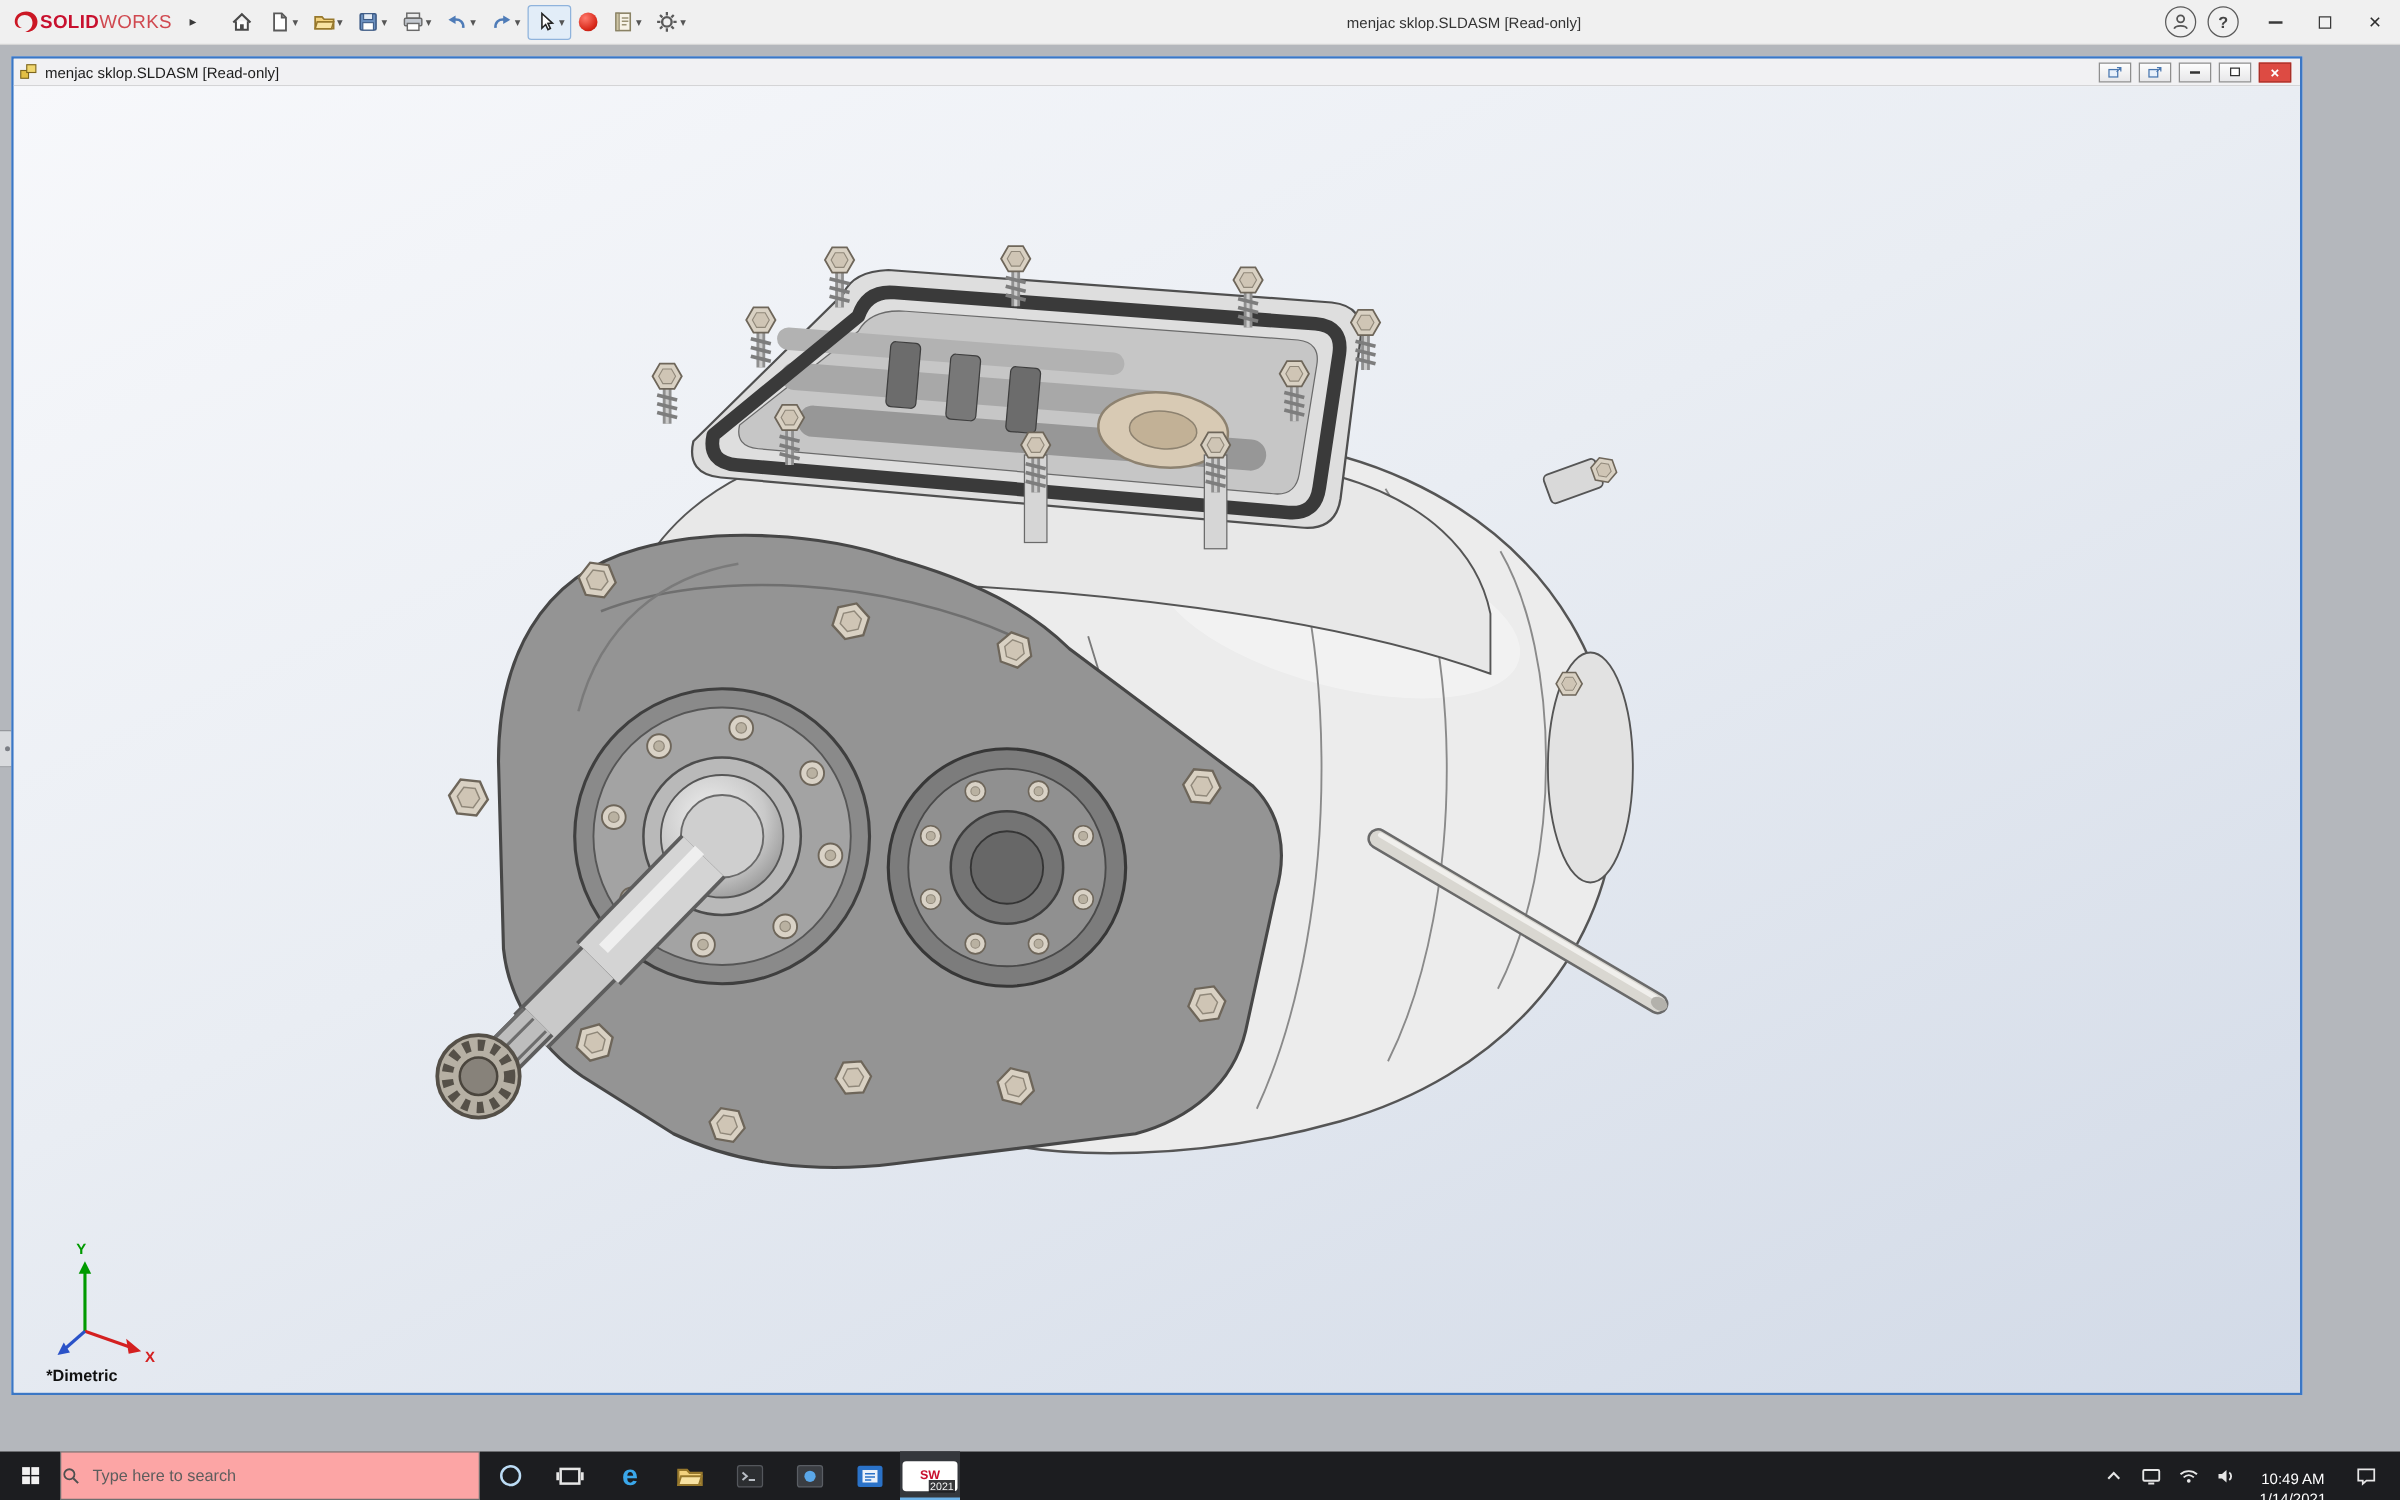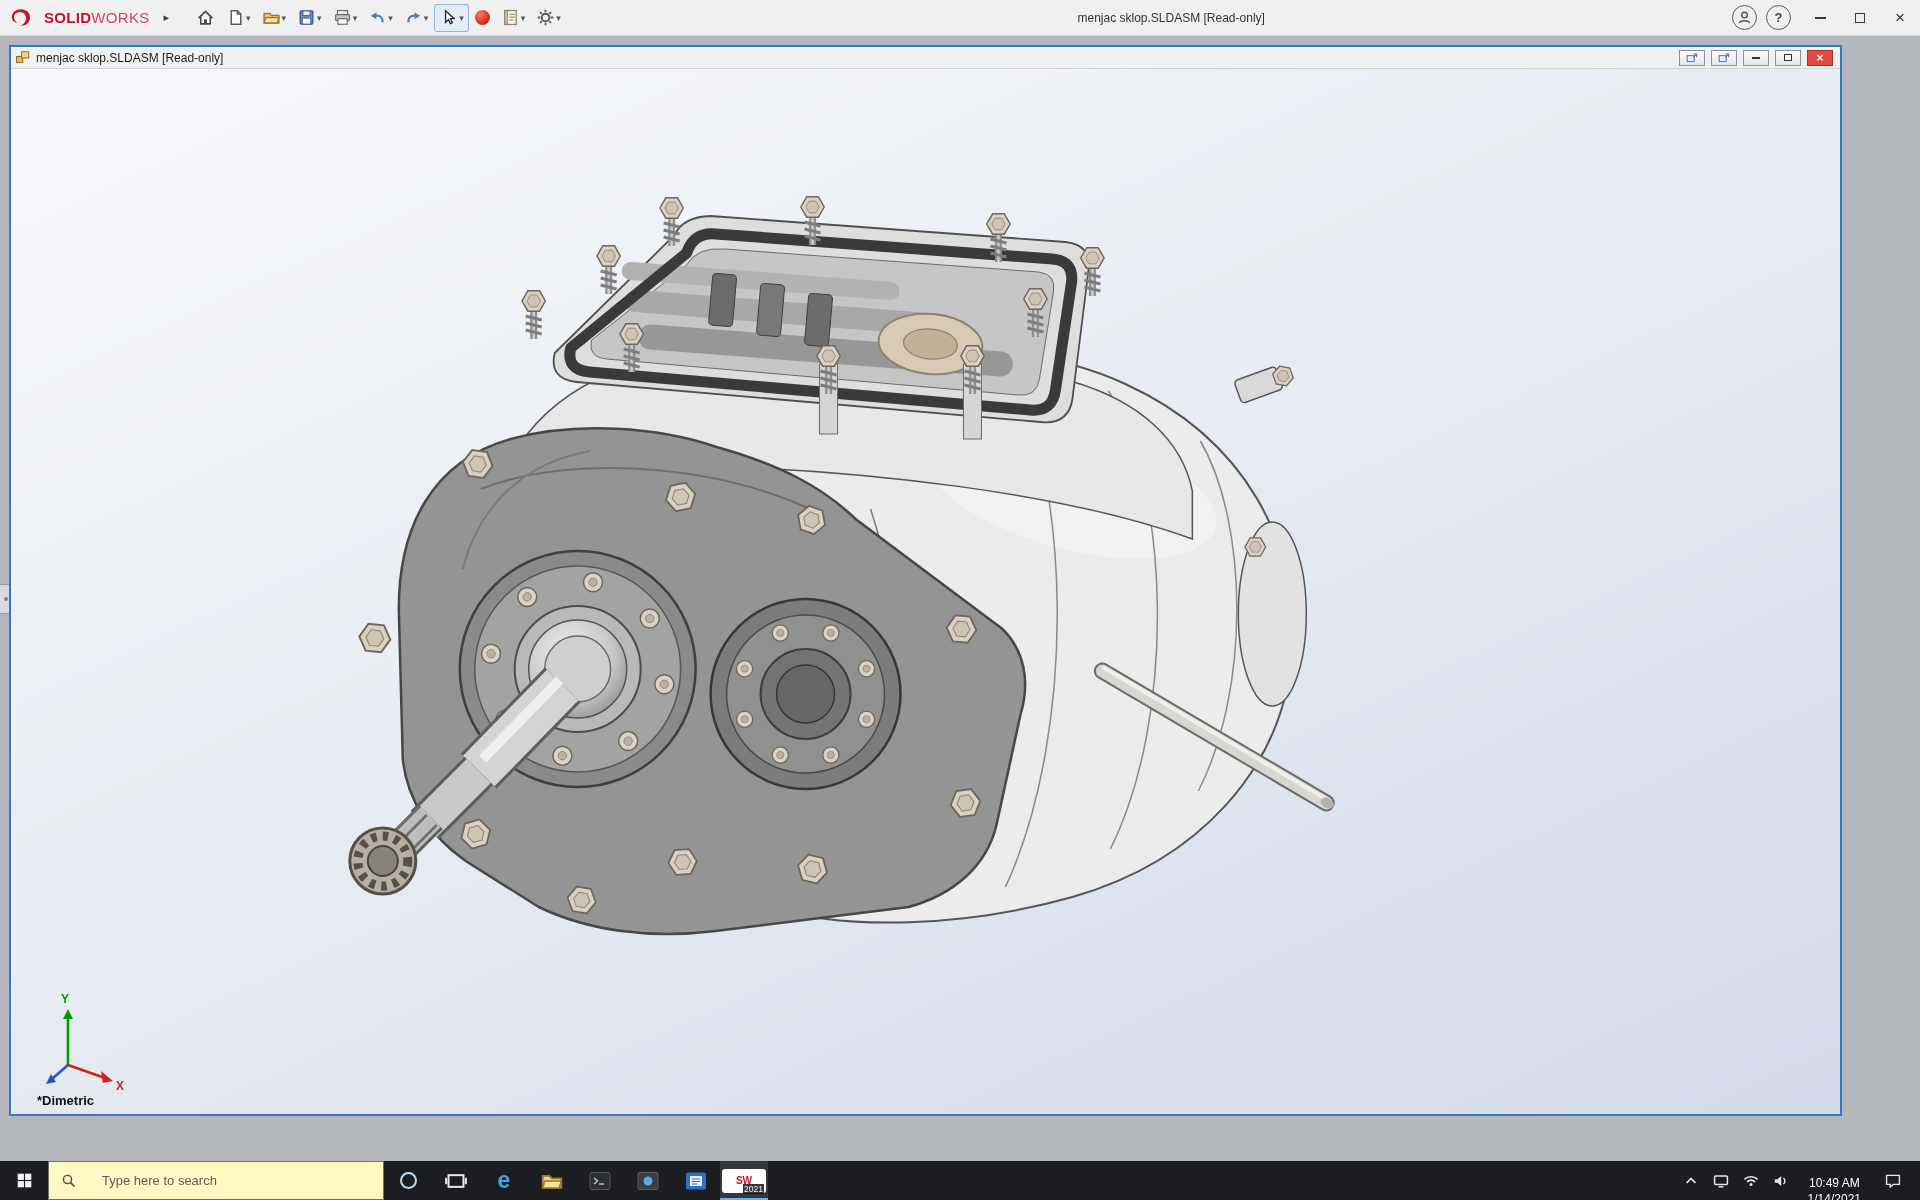--- a/index.html
+++ b/index.html
@@ -3,21 +3,21 @@
 <meta charset="utf-8">
 <style>
   * { box-sizing: border-box; margin: 0; padding: 0; }
   html,body { width:1920px; height:1200px; overflow:hidden; background:#fff;
               font-family:"Liberation Sans", sans-serif; }
   .app { width:1920px; height:1200px; display:flex; flex-direction:column; }
 
   
   .titlebar { height:36px; background:#f0f0f0; border-bottom:1px solid #d6d6d6;
               display:flex; align-items:center; position:relative; flex:0 0 36px; }
-  .brand { display:flex; align-items:center; padding:0 6px 0 10px; gap:12px; }
+  .brand { display:flex; align-items:center; padding:0 6px 0 10px; gap:0; }
   .brand-solid { color:#c8102e; font-weight:bold; font-size:15px; letter-spacing:.3px; }
   .brand-works { color:#d0484f; font-weight:400; font-size:15px; letter-spacing:.3px; }
   .menu-expand { font-size:11px; color:#3a3a3a; padding:0 8px; cursor:default; }
   .tools { display:flex; align-items:center; margin-left:14px; gap:1px; }
   .tool { height:28px; display:flex; align-items:center; padding:0 4px; border:1px solid transparent; border-radius:3px; }
   .tool svg { width:19px; height:19px; }
   .tool--active { border-color:#8fb3dc; background:#e2edf8; }
   .caret { font-size:9px; color:#555; margin-left:1px; }
   .sphere { width:15px; height:15px; border-radius:50%;
             background:radial-gradient(circle at 35% 30%, #ff7a6c, #d8281a 65%, #9c140b); }
@@ -61,22 +61,22 @@
               background:linear-gradient(155deg,#f7f8fb 0%,#e9edf3 45%,#d2dae7 100%); }
   .viewport svg.model { position:absolute; inset:0; width:100%; height:100%; }
   .view-label { position:absolute; left:26px; bottom:6px; font-size:13px;
                 font-weight:bold; color:#101010; }
 
   
   .taskbar { height:39px; flex:0 0 39px; background:#1c1d20; display:flex;
              align-items:stretch; color:#e6e6e6; }
   .tb-start { width:48px; display:flex; align-items:center; justify-content:center; }
   .tb-start svg { width:17px; height:17px; }
-  .tb-search { width:336px; background:#fef9c3; border:1px solid #6f6f6f;
-               display:flex; align-items:center; gap:25px; padding-left:12px; }
+  .tb-search { width:336px; background:#fca5a5; border:1px solid #6f6f6f;
+               display:flex; align-items:center; gap:9px; padding-left:0; }
   .tb-search svg { width:16px; height:16px; flex:0 0 16px; }
   .tb-search input { flex:1; border:none; outline:none; font-size:13px; color:#444;
                      font-family:"Liberation Sans", sans-serif; background:transparent; }
   .tb-search input::placeholder { color:#5d5d5d; opacity:1; }
   .tb-app { width:48px; display:flex; align-items:center; justify-content:center; position:relative; }
   .tb-app svg { width:24px; height:24px; }
   .cortana-ring { width:17px; height:17px; border:2.5px solid #bcdcf5; border-radius:50%; display:block; }
   .edge-e { font-size:23px; font-weight:bold; color:#3aa7ea; line-height:1; }
   .tb-app--active { background:#34373c; box-shadow:inset 0 -2px 0 #6cb2e8; }
   .sw-ico { width:44px; height:24px; background:#fff; border-radius:3px; color:#c8102e;

